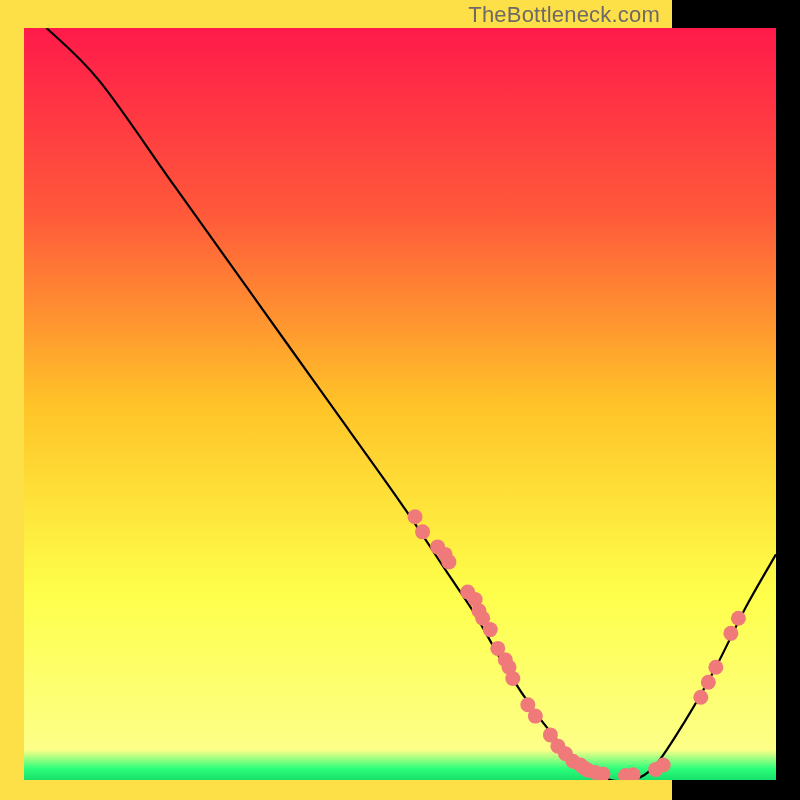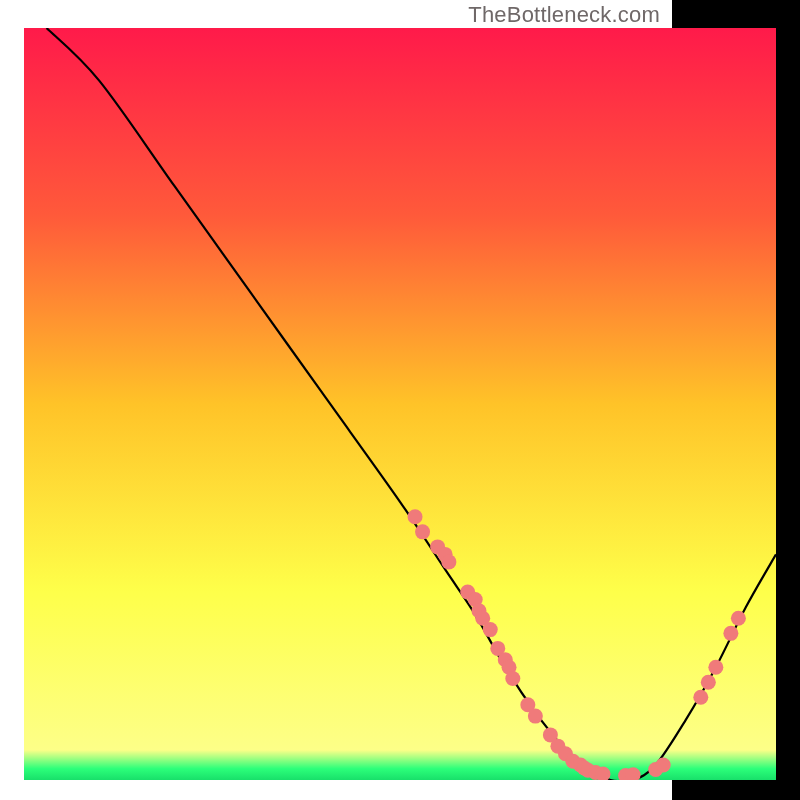--- a/index.html
+++ b/index.html
@@ -10,21 +10,21 @@
     background: #000;
     overflow: hidden;
     font-family: Arial, Helvetica, sans-serif;
   }
   .frame {
     position: absolute;
     top: 0;
     left: 0;
     width: 672px;
     height: 800px;
-    background: #ffffff;
+    background: #fde047;
   }
   .attribution {
     position: absolute;
     top: 2px;
     right: 12px;
     color: #6f6868;
     font-size: 22px;
     font-weight: 500;
     letter-spacing: 0.2px;
   }

